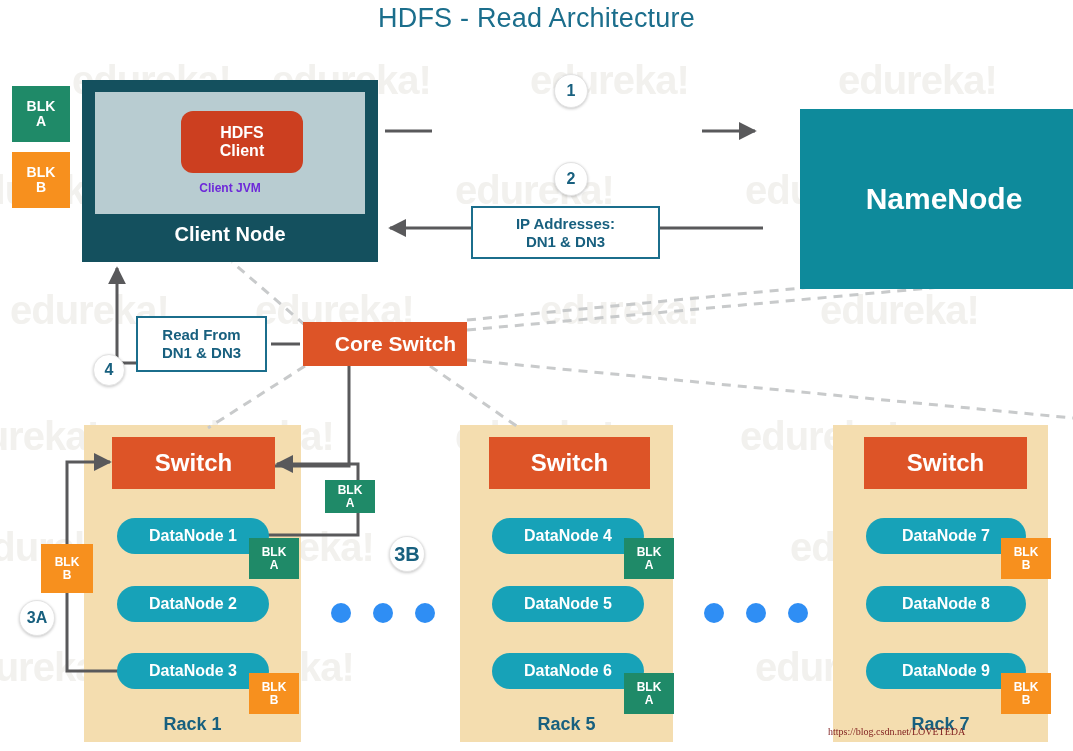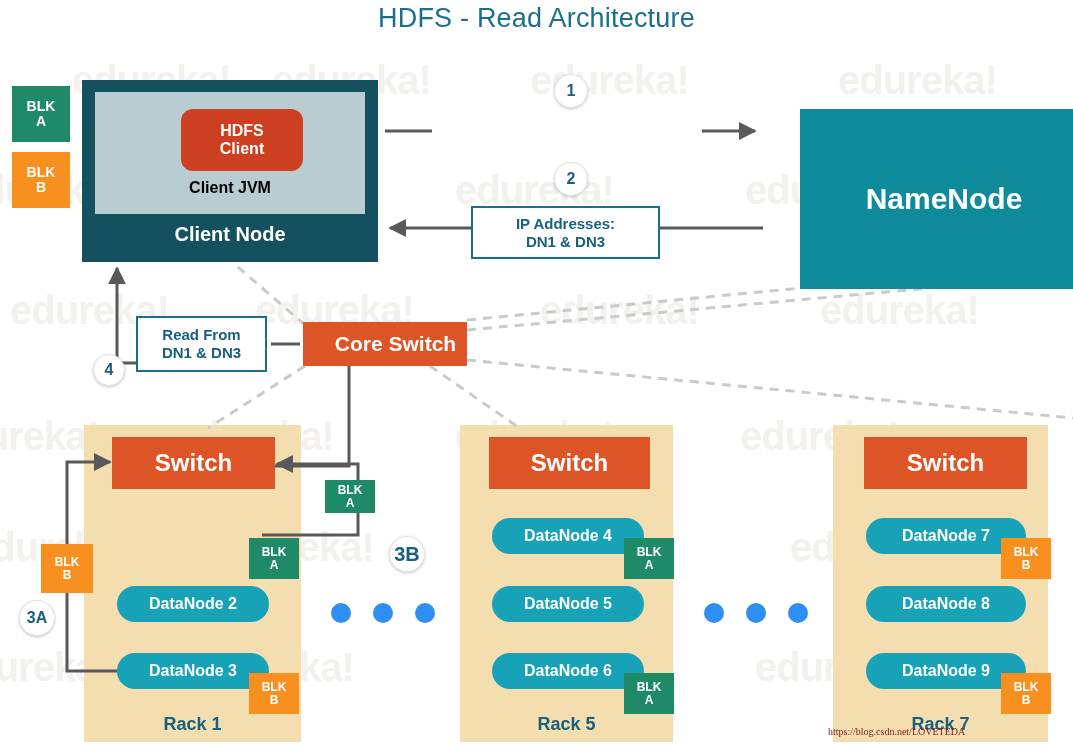--- a/index.html
+++ b/index.html
@@ -71,22 +71,22 @@
     width: 122px; height: 62px;
     color: #ffffff;
     font-size: 16px; font-weight: 700;
     line-height: 1.15;
     display: flex; flex-direction: column;
     align-items: center; justify-content: center;
     text-align: center;
     margin-left: 24px;
   }
   .client-jvm-label {
-    color: #000000;
-    font-size: 16px; font-weight: 700;
+    color: #6d28d9;
+    font-size: 12px; font-weight: 700;
     margin-top: 8px;
   }
   .client-node-label {
     color: #ffffff;
     font-size: 20px; font-weight: 700;
     margin-top: 9px;
   }
 
   
   .namenode {
@@ -301,20 +301,23 @@
     <span>DN1 &amp; DN3</span>
   </div>
 
   <div class="node core-switch" style="left:303px; top:322px; width:164px; height:44px;padding-left:21px;">
     <span>Core Switch</span>
   </div>
 
   <div class="node rack-switch" style="left:112px; top:437px; width:163px; height:52px;">
     <span>Switch</span>
   </div>
+  <div class="node datanode" style="left:117px; top:518px; width:152px; height:36px;">
+    <span>DataNode 1</span>
+  </div>
   <div class="node blk a blk sm" style="left:249px; top:538px; width:50px; height:41px;">
     <span>BLK</span>
     <span>A</span>
   </div>
   <div class="node datanode" style="left:117px; top:586px; width:152px; height:36px;">
     <span>DataNode 2</span>
   </div>
   <div class="node datanode" style="left:117px; top:653px; width:152px; height:36px;">
     <span>DataNode 3</span>
   </div>

